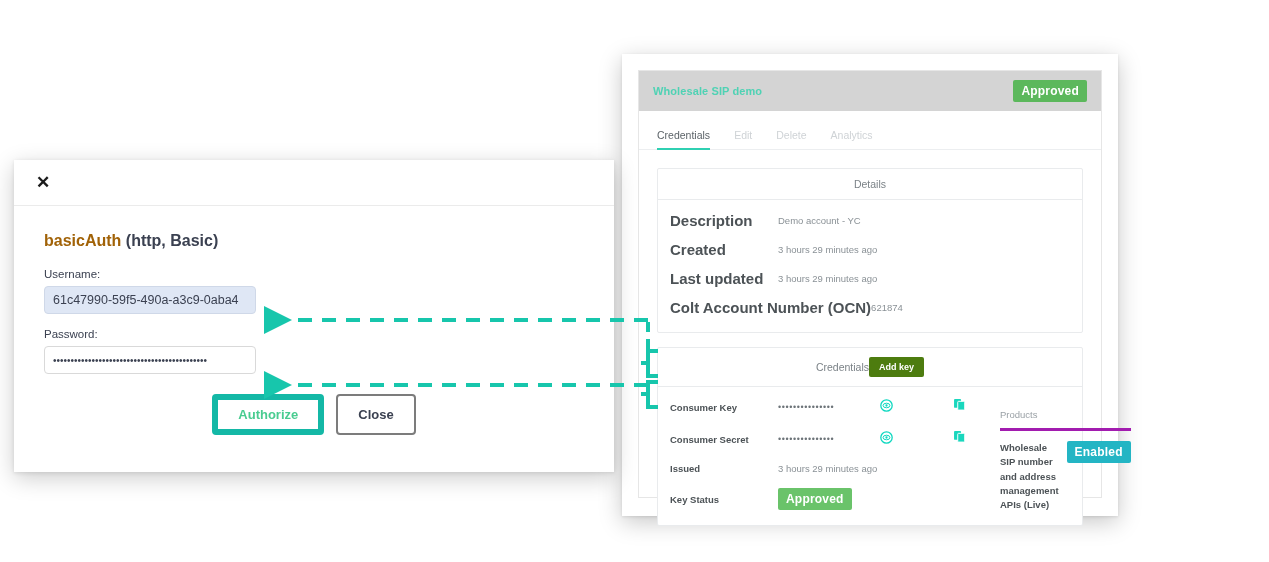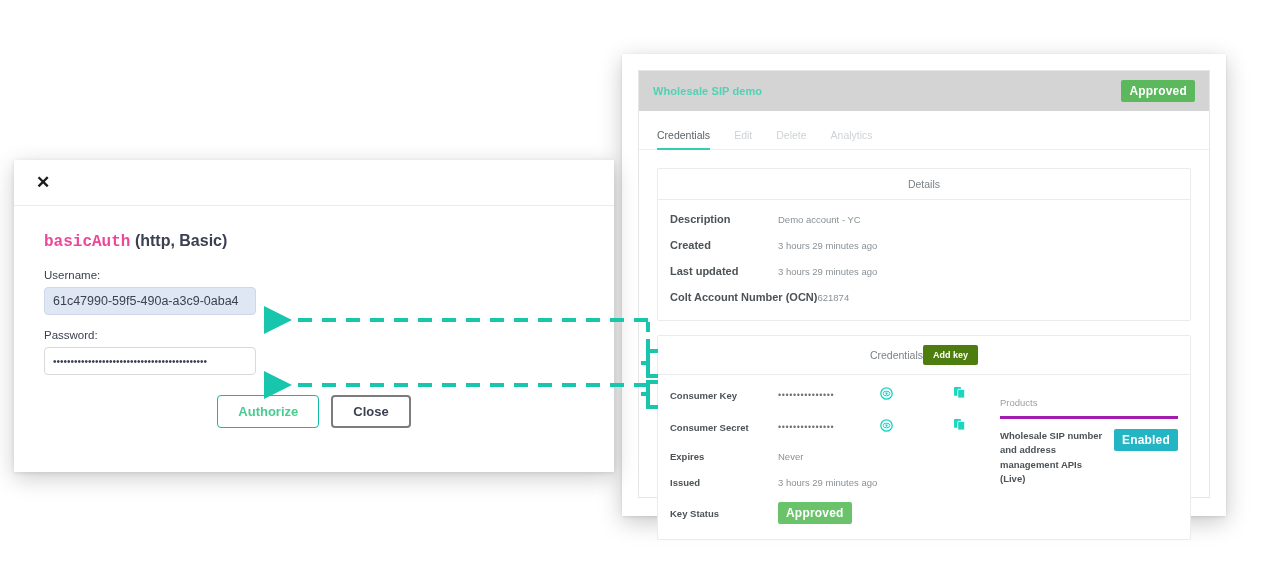--- a/index.html
+++ b/index.html
@@ -8,21 +8,21 @@
     width: 1269px; height: 562px;
     background: #ffffff;
     font-family: "Liberation Sans", sans-serif;
     overflow: hidden;
   }
   #stage { position: relative; width: 1269px; height: 562px; background: #fff; }
 
   
   #portal-card {
     position: absolute; left: 622px; top: 54px;
-    width: 604px; height: 462px;
+    width: 496px; height: 462px;
     background: #ffffff;
     box-shadow: 0 6px 22px rgba(0,0,0,0.22), 0 1px 3px rgba(0,0,0,0.10);
   }
   #portal-inner {
     position: absolute; left: 16px; top: 16px; right: 16px; bottom: 18px;
     background: #fff;
     border: 1px solid #e6e6e6;
   }
   .app-head {
     height: 40px; background: #d4d4d4;
@@ -61,21 +61,21 @@
     min-height: 30px;
   }
   .addkey {
     background: #4d7c0f; color: #fff; border: none;
     font-size: 9px; font-weight: 700; padding: 5px 10px; border-radius: 2px;
     font-family: "Liberation Sans", sans-serif; cursor: pointer;
   }
   .row { display: flex; align-items: center; padding: 6px 12px; min-height: 26px; }
   .row .k {
     width: 108px; flex: 0 0 108px;
-    font-size: 11px; font-weight: 700; color: #4c5256; white-space: nowrap;
+    font-size: 15px; font-weight: 700; color: #4c5256; white-space: nowrap;
   }
   .row .v { font-size: 9.5px; color: #8a9196; }
   .row.ocn .k { width: auto; flex: 0 0 auto; }
 
   .cred-grid { display: flex; }
   .cred-left  { flex: 0 0 330px; padding: 4px 0 8px 0; }
   .cred-right { flex: 1 1 auto; padding: 22px 12px 8px 12px; }
 
   .crow { display: flex; align-items: center; padding: 7px 12px; min-height: 26px; }
   .crow .k { width: 108px; flex: 0 0 108px; font-size: 9.5px; font-weight: 700; color: #4c5256; }
@@ -96,37 +96,37 @@
     z-index: 5;
   }
   .modal-head {
     height: 46px; display: flex; align-items: center; justify-content: space-between;
     padding: 0 22px; border-bottom: 1px solid #ebebeb;
   }
   .modal-title { font-size: 19px; font-weight: 700; color: #3b4151; letter-spacing: -.2px; }
   .modal-x { font-size: 17px; font-weight: 700; color: #1b1b1b; cursor: pointer; line-height: 1; }
   .modal-body { padding: 26px 30px 0 30px; }
   .scheme { font-size: 16px; font-weight: 700; color: #3b4151; margin-bottom: 18px; }
-  .scheme .name { color: #ec4899; font-family: Liberation Mono, monospace; font-weight: 700; }
+  .scheme .name { color: #a16207; font-family: Liberation Sans, sans-serif; font-weight: 700; }
   .fld-label { font-size: 11.5px; color: #3b4151; margin-bottom: 6px; font-weight: 400; }
   .fld {
     width: 212px; height: 28px; border-radius: 4px;
     border: 1px solid #d9d9d9; background: #fff;
     font-size: 12.5px; color: #3b4151; padding: 0 8px;
     font-family: "Liberation Sans", sans-serif;
     margin-bottom: 14px; display: flex; align-items: center;
   }
   .fld.selected { background: #dfe7f5; border-color: #cfd8e8; }
   .fld.pw { letter-spacing: 0px; font-size: 10px; color: #3b4151; overflow: hidden; }
   .modal-actions { display: flex; gap: 12px; justify-content: center; padding-top: 6px; }
   .btn {
     font-size: 13px; font-weight: 700; padding: 7px 20px; border-radius: 4px;
     background: #fff; cursor: pointer; font-family: "Liberation Sans", sans-serif;
   }
-  .btn.authorize { color: #49cc90; border: 1px solid #14b8a6; }
+  .btn.authorize { color: #49cc90; border: 6px solid #14b8a6; }
   .btn.close { color: #3b4151; border: 2px solid #7c7c7c; }
 
   
   #anno { position: absolute; left: 0; top: 0; width: 1269px; height: 562px; pointer-events: none; z-index: 9; }
 </style>
 </head>
 <body>
 
 <div id="stage">
 
@@ -209,24 +209,20 @@
                     </svg>
                 </span>
                 <span class="copy">
                   <svg width="14" height="14" viewBox="0 0 16 16">
                       <rect x="1.2" y="1.2" width="8" height="10" rx="1" fill="#19d7bd"></rect>
                       <rect x="5.4" y="3.8" width="8" height="10" rx="1" fill="#19d7bd" stroke="#ffffff" stroke-width="1.1"></rect>
                     </svg>
                 </span>
               </div>
 
-              <div class="crow">
-                <span class="k">Expires</span>
-                <span class="v" style="font-size:9.5px;color:#8a9196;">Never</span>
-              </div>
               <div class="crow">
                 <span class="k">Issued</span>
                 <span class="v" style="font-size:9.5px;color:#8a9196;">3 hours 29 minutes ago</span>
               </div>
               <div class="crow">
                 <span class="k">Key Status</span>
                 <span class="badge green-sm">Approved</span>
               </div>
             </div>
 

